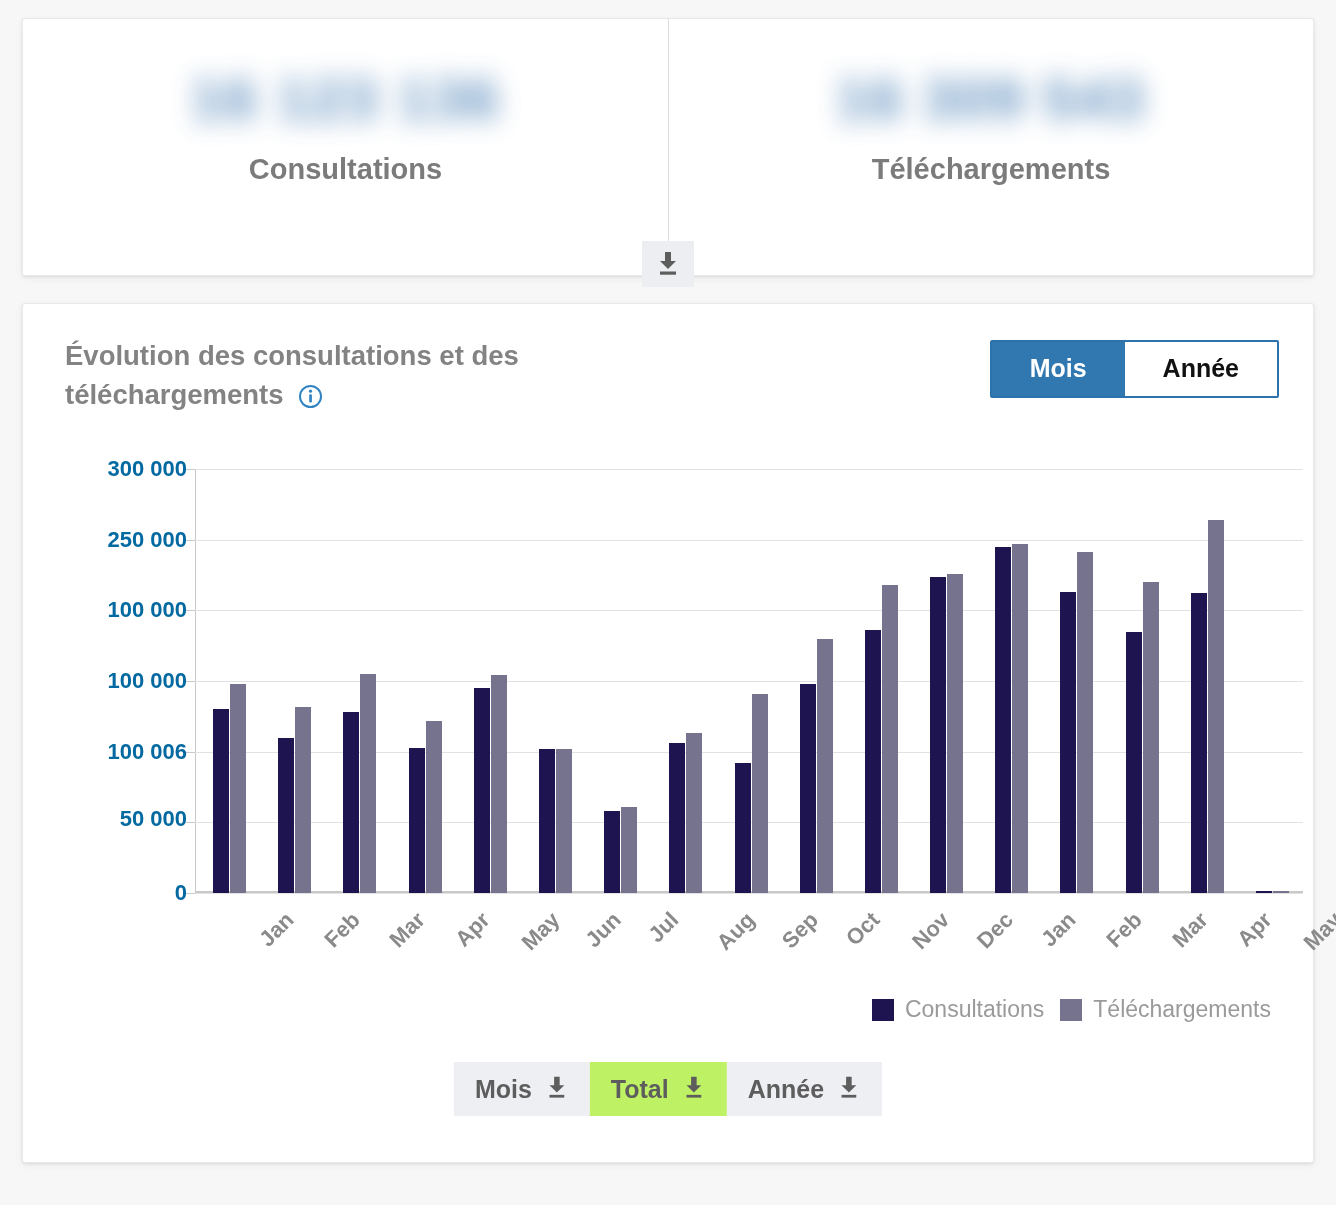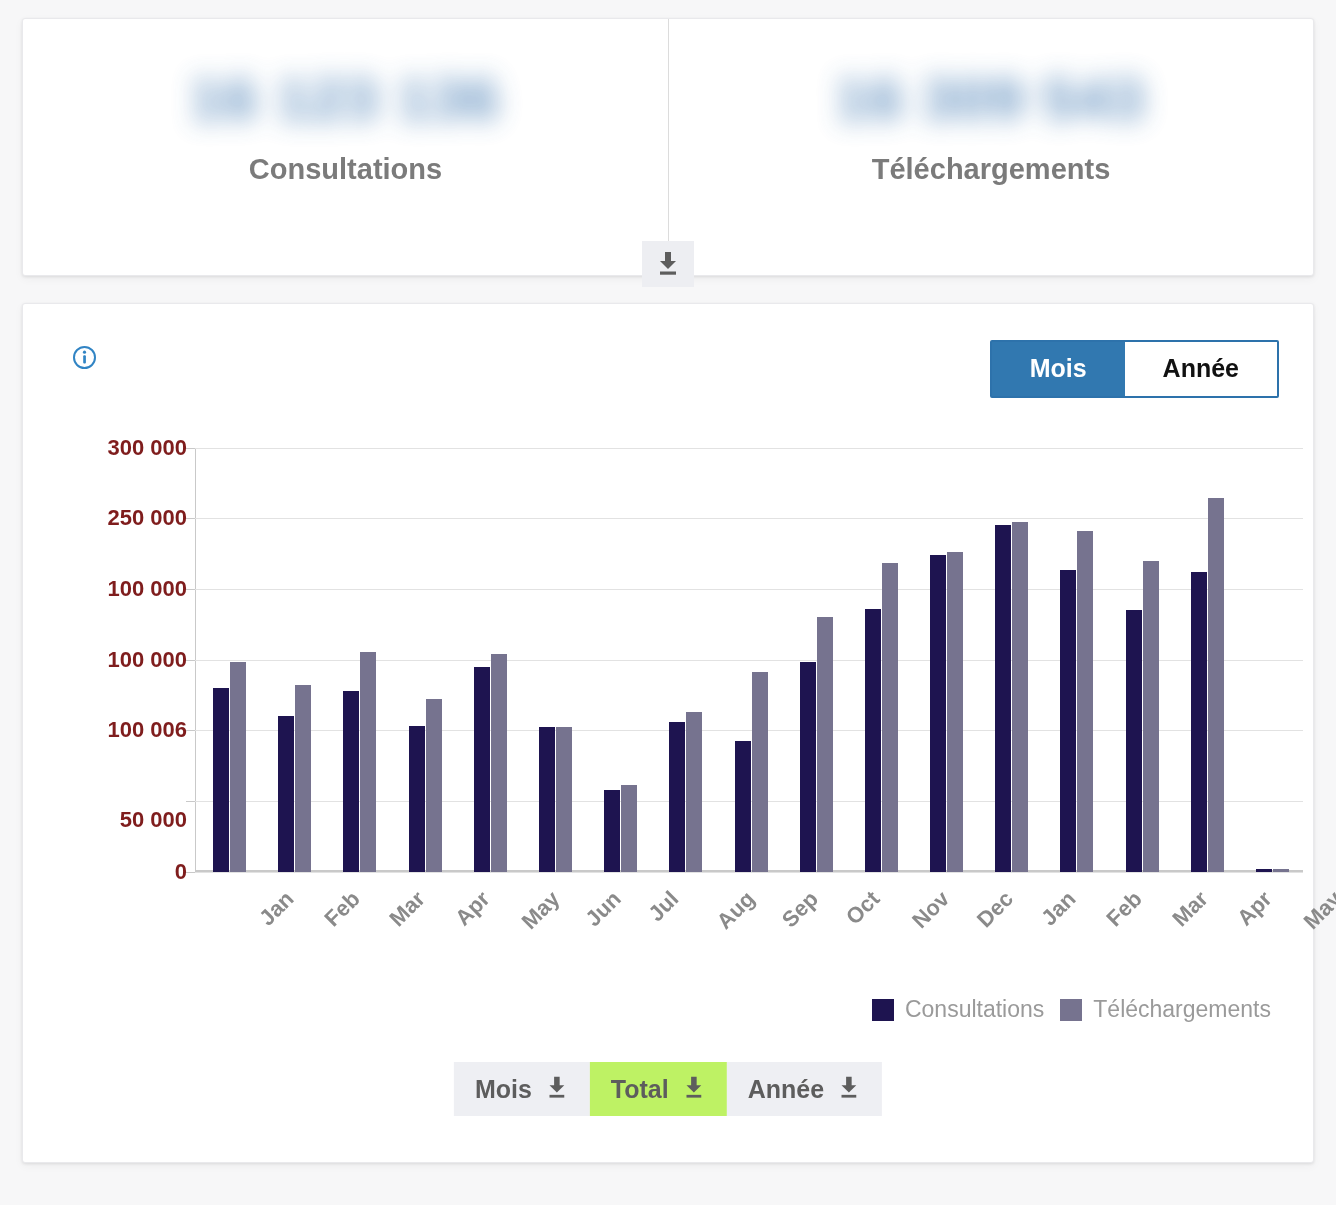--- a/index.html
+++ b/index.html
@@ -151,21 +151,21 @@
     height: 2px;
     background: #c9c9c9;
   }
   .ytick {
     position: absolute;
     right: 1116px;
     width: 120px;
     text-align: right;
     font-size: 22px;
     font-weight: bold;
-    color: #7f1d1d;
+    color: #0369a1;
     transform: translateY(-50%);
     white-space: nowrap;
   }
   .ytick-mark {
     position: absolute;
     width: 9px; height: 1px;
     background: #c9c9c9;
     left: -9px;
   }
 
@@ -262,20 +262,21 @@
           <rect x="5" y="21.5" width="16" height="3.2" fill="#5d5d5d"></rect>
         </svg>
       </span>
     </button>
   </div>
 
   <div class="chart-card">
 
     <div class="chart-header">
       <div class="chart-title">
+        <span>Évolution des consultations et des téléchargements</span>
         <span class="info-icon">
           <svg width="25" height="25" viewBox="0 0 25 25" aria-hidden="true">
             <circle cx="12.5" cy="12.5" r="10.5" fill="#ffffff" stroke="#3184c4" stroke-width="2"></circle>
             <circle cx="12.5" cy="7.2" r="1.6" fill="#3184c4"></circle>
             <rect x="11.2" y="10.2" width="2.7" height="8.2" rx="1" fill="#3184c4"></rect>
           </svg>
         </span>
       </div>
 
       <div class="toggle-group">
@@ -293,21 +294,21 @@
             <div class="gridline" style="top: 353.333px;"></div>
             <div class="gridline" style="top: 282.667px;"></div>
             <div class="gridline" style="top: 212px;"></div>
             <div class="gridline" style="top: 141.333px;"></div>
             <div class="gridline" style="top: 70.6667px;"></div>
             <div class="gridline" style="top: 0px;"></div>
           </div>
         <div id="ytick-layer">
             <div class="ytick" style="top: 424px;">0</div>
             <div class="ytick-mark" style="top: 424px;"></div>
-            <div class="ytick" style="top: 372px;">50 000</div>
+            <div class="ytick" style="top: 350px;">50 000</div>
             <div class="ytick-mark" style="top: 353.333px;"></div>
             <div class="ytick" style="top: 282.667px;">100 006</div>
             <div class="ytick-mark" style="top: 282.667px;"></div>
             <div class="ytick" style="top: 212px;">100 000</div>
             <div class="ytick-mark" style="top: 212px;"></div>
             <div class="ytick" style="top: 141.333px;">100 000</div>
             <div class="ytick-mark" style="top: 141.333px;"></div>
             <div class="ytick" style="top: 70.6667px;">250 000</div>
             <div class="ytick-mark" style="top: 70.6667px;"></div>
             <div class="ytick" style="top: 0px;">300 000</div>

